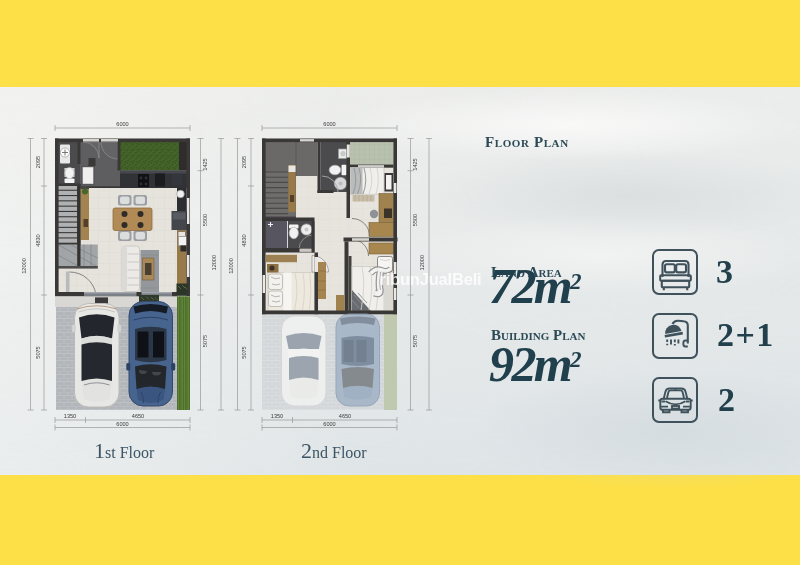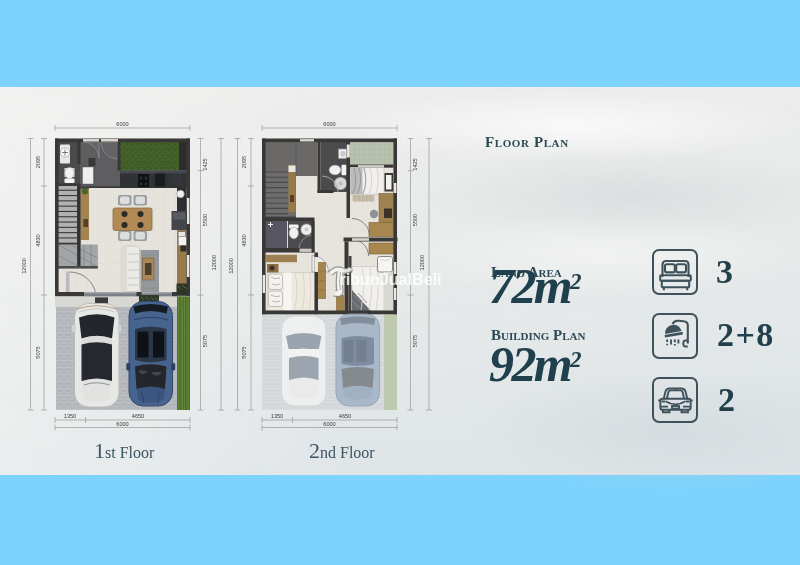--- a/index.html
+++ b/index.html
@@ -1,16 +1,16 @@
 <!DOCTYPE html>
 <html><head>
 <meta charset="utf-8">
 <style>
 html,body{margin:0;padding:0;background:#fff;}
-#page{position:relative;width:800px;height:565px;overflow:hidden;font-family:"Liberation Serif",serif;background:#7dd3fc;}
+#page{position:relative;width:800px;height:565px;overflow:hidden;font-family:"Liberation Serif",serif;background:#fde047;}
 #band{position:absolute;left:0;top:87px;width:800px;height:388px;
  background:linear-gradient(172deg,#efefed 0%,#ebedec 30%,#e7eaea 55%,#e2e7e9 80%,#dee4e7 100%);}
 #bandlight{position:absolute;left:0;top:87px;width:800px;height:388px;
  background:linear-gradient(90deg,rgba(252,252,250,0.35) 0%,rgba(252,252,250,0) 45%);}
 .blob{position:absolute;border-radius:50%;}
 .cap{position:absolute;font-weight:bold;color:#2c4a56;font-variant:small-caps;line-height:1;}
 .bignum{position:absolute;font-weight:bold;color:#20404d;line-height:1;}
 .flabel{position:absolute;color:#3c5564;font-size:16px;line-height:1.2;font-family:Liberation Serif, serif;}
 .flabel .b{font-size:22px;}
 .icbox{position:absolute;width:42px;height:42px;border:2.6px solid #3f525c;border-radius:7px;background:transparent;}
@@ -70,21 +70,21 @@
 <svg style="position:absolute;left:652px;top:313px;" width="47" height="47" viewBox="0 0 47 47" fill="none" stroke="#3f525c" stroke-width="2">
 <g transform="rotate(-10 21 19)">
 <path d="M13 19.5 A8.3 7.6 0 0 1 29.6 19.5 Z" fill="#3f525c" stroke="none"></path>
 <path d="M12.2 21.8 H30.4" stroke-width="2.6"></path>
 </g>
 <path d="M20.5 11 Q22 7.5 26.5 7.8 L31.5 8.3 Q35.8 8.6 35.8 12.5 L35.8 30.5" stroke-width="2.1"></path>
 <path d="M35.8 27.5 L33.3 27.5 Q31.3 27.5 31.3 30.5 Q31.3 33.5 33.3 33.5 L35.8 33.5" stroke-width="1.9"></path>
 <path d="M15.2 26.5 V29 M15.2 30.8 V32.2 M19 26.5 V31.5 M22.8 26.5 V29.2 M22.8 31 V32.6 M26.4 26.5 V30.6" stroke-width="1.9"></path>
 </svg>
 
-<div class="icnum" style="left:717px;top:317.6px;letter-spacing:1.5px;">2+8</div>
+<div class="icnum" style="left:717px;top:317.6px;letter-spacing:1.5px;">2+1</div>
 
 <div class="icbox" style="left:652px;top:377px;"></div>
 
 <svg style="position:absolute;left:652px;top:377px;" width="47" height="47" viewBox="0 0 47 47" fill="none" stroke="#3f525c" stroke-width="1.9">
 <path d="M11.5 22.5 L13.5 14.5 Q14.3 11.5 17.5 11.5 L29.5 11.5 Q32.7 11.5 33.5 14.5 L35.5 22.5"></path>
 <path d="M15 21 L16.5 14.8 Q16.9 13.4 18.6 13.4 L28.4 13.4 Q30.1 13.4 30.5 14.8 L32 21"></path>
 <path d="M23.5 13.4 L23.5 11.5" stroke-width="1.6"></path>
 <rect x="8.3" y="21.8" width="30.4" height="11" rx="2.4"></rect>
 <path d="M6.3 23.5 L8.3 23.5 M38.7 23.5 L40.7 23.5" stroke-width="2.2"></path>
 <path d="M13.5 24.3 Q23.5 30.5 33.5 24.3"></path>
@@ -488,23 +488,23 @@
 <path d="M341.5 338 Q357.7 334 374 338 L374 364 Q357.7 368 341.5 364 Z" fill="#6d7d92"></path>
 <path d="M343.5 340 h10 v22 h-10 z M356.5 340 h10 v22 h-10 z" fill="#5f6e81"></path>
 <path d="M341.5 369 Q357.7 365 374 369 L372.5 388 Q357.7 393 343 388 Z" fill="#75797f"></path>
 <path d="M343 388 Q357.7 383.5 372.5 388 L371 397 Q357.7 402 344.5 397 Z" fill="#95a7bc"></path>
 </g>
 </g>
 </svg>
 
 <div class="flabel" style="left:94px;top:438px;"><span class="b">1</span>st Floor</div>
 
-<div class="flabel" style="left:309px;top:438px;"><span class="b">2</span>nd Floor</div>
-
-<div id="wm" style="position:absolute;left:328px;top:263px;width:115px;height:44px;">
+<div class="flabel" style="left:301px;top:438px;"><span class="b">2</span>nd Floor</div>
+
+<div id="wm" style="position:absolute;left:368px;top:263px;width:115px;height:44px;">
 <svg width="115" height="44" viewBox="0 0 115 44">
 <g opacity="0.88">
 <path d="M2.5 10.5 Q8 4.5 13.5 7 Q19 9.5 23 5.5" stroke="#8a8a8a" stroke-width="6" fill="none"></path>
 <path d="M12.5 7 Q10.5 20 12 27.5 Q12.3 32 6.5 30" stroke="#8a8a8a" stroke-width="7.5" fill="none"></path>
 <path d="M2.5 10.5 Q8 4.5 13.5 7 Q19 9.5 23 5.5" stroke="#f4f4f3" stroke-width="3.6" fill="none"></path>
 <path d="M12.5 7 Q10.5 20 12 27.5 Q12.3 32 6.5 30" stroke="#f4f4f3" stroke-width="5" fill="none"></path>
 <path d="M12.5 9 Q11 20 12.3 27" stroke="#9a9a9a" stroke-width="0.9" fill="none"></path>
 </g>
 <text x="11.5" y="22.4" font-family="Liberation Sans" font-size="16.5" font-weight="bold" fill="#ffffff" fill-opacity="0.8" letter-spacing="-0.2">ribunJualBeli</text>
 </svg>

